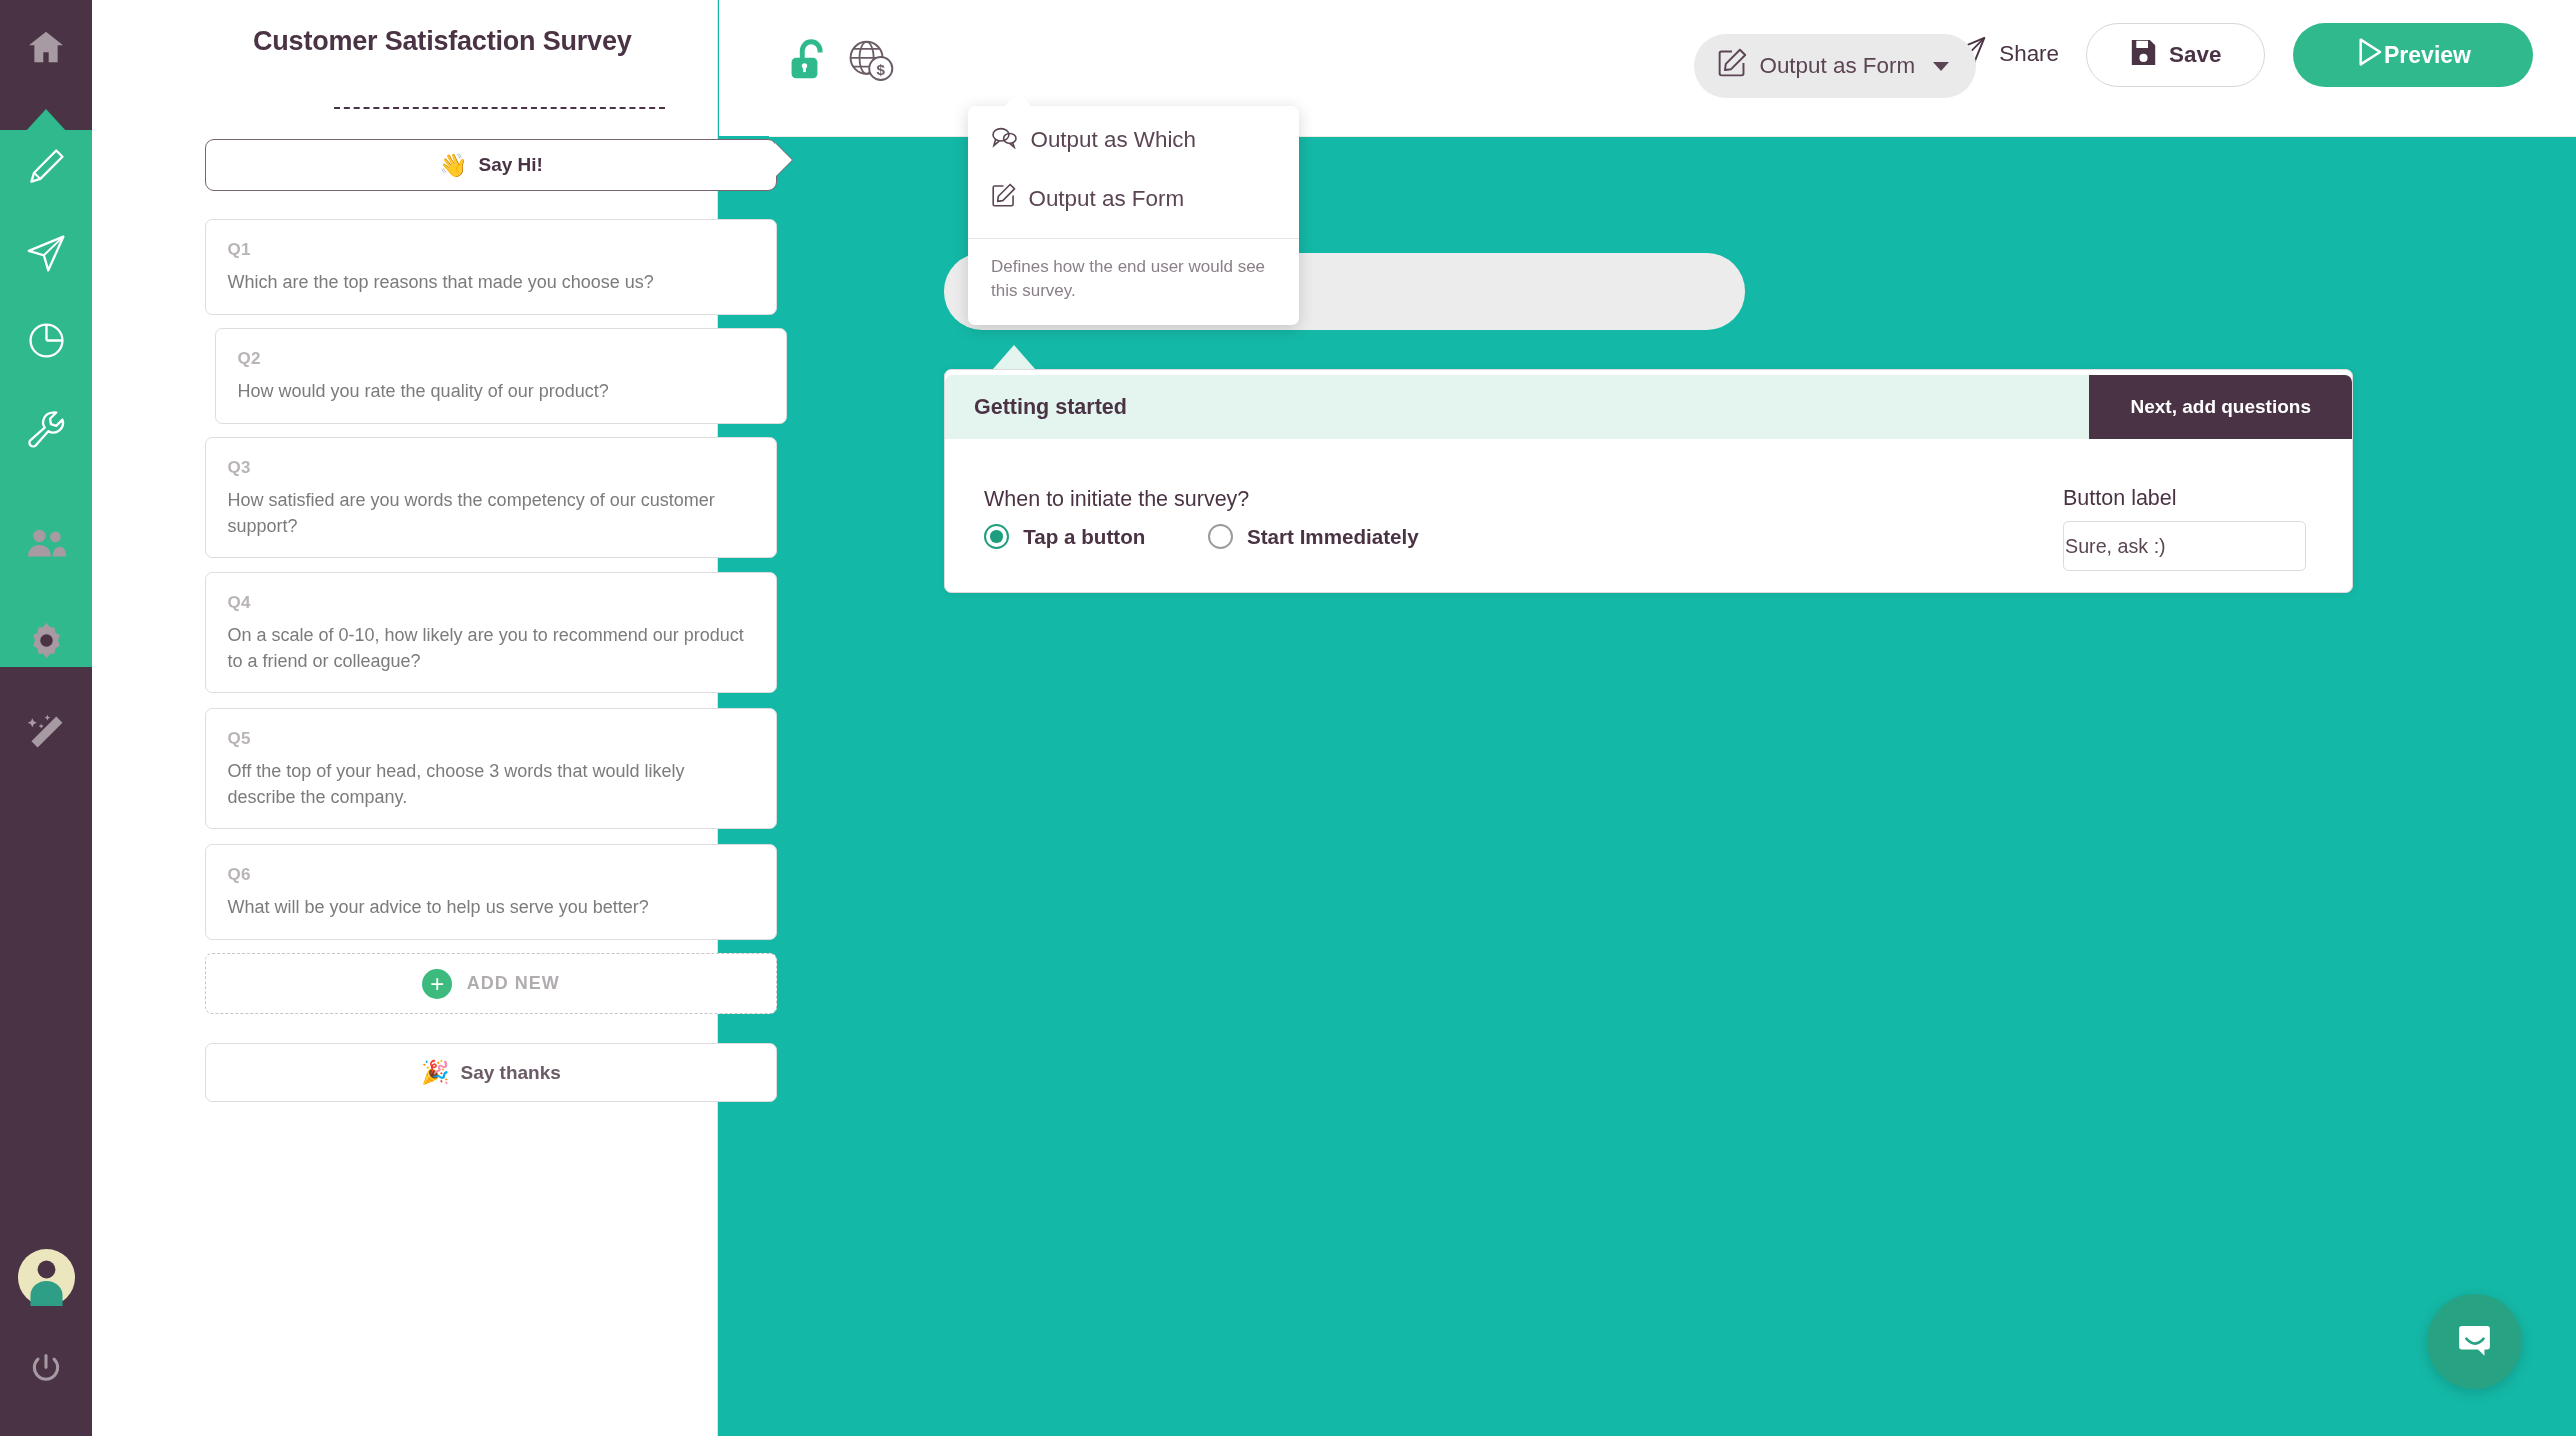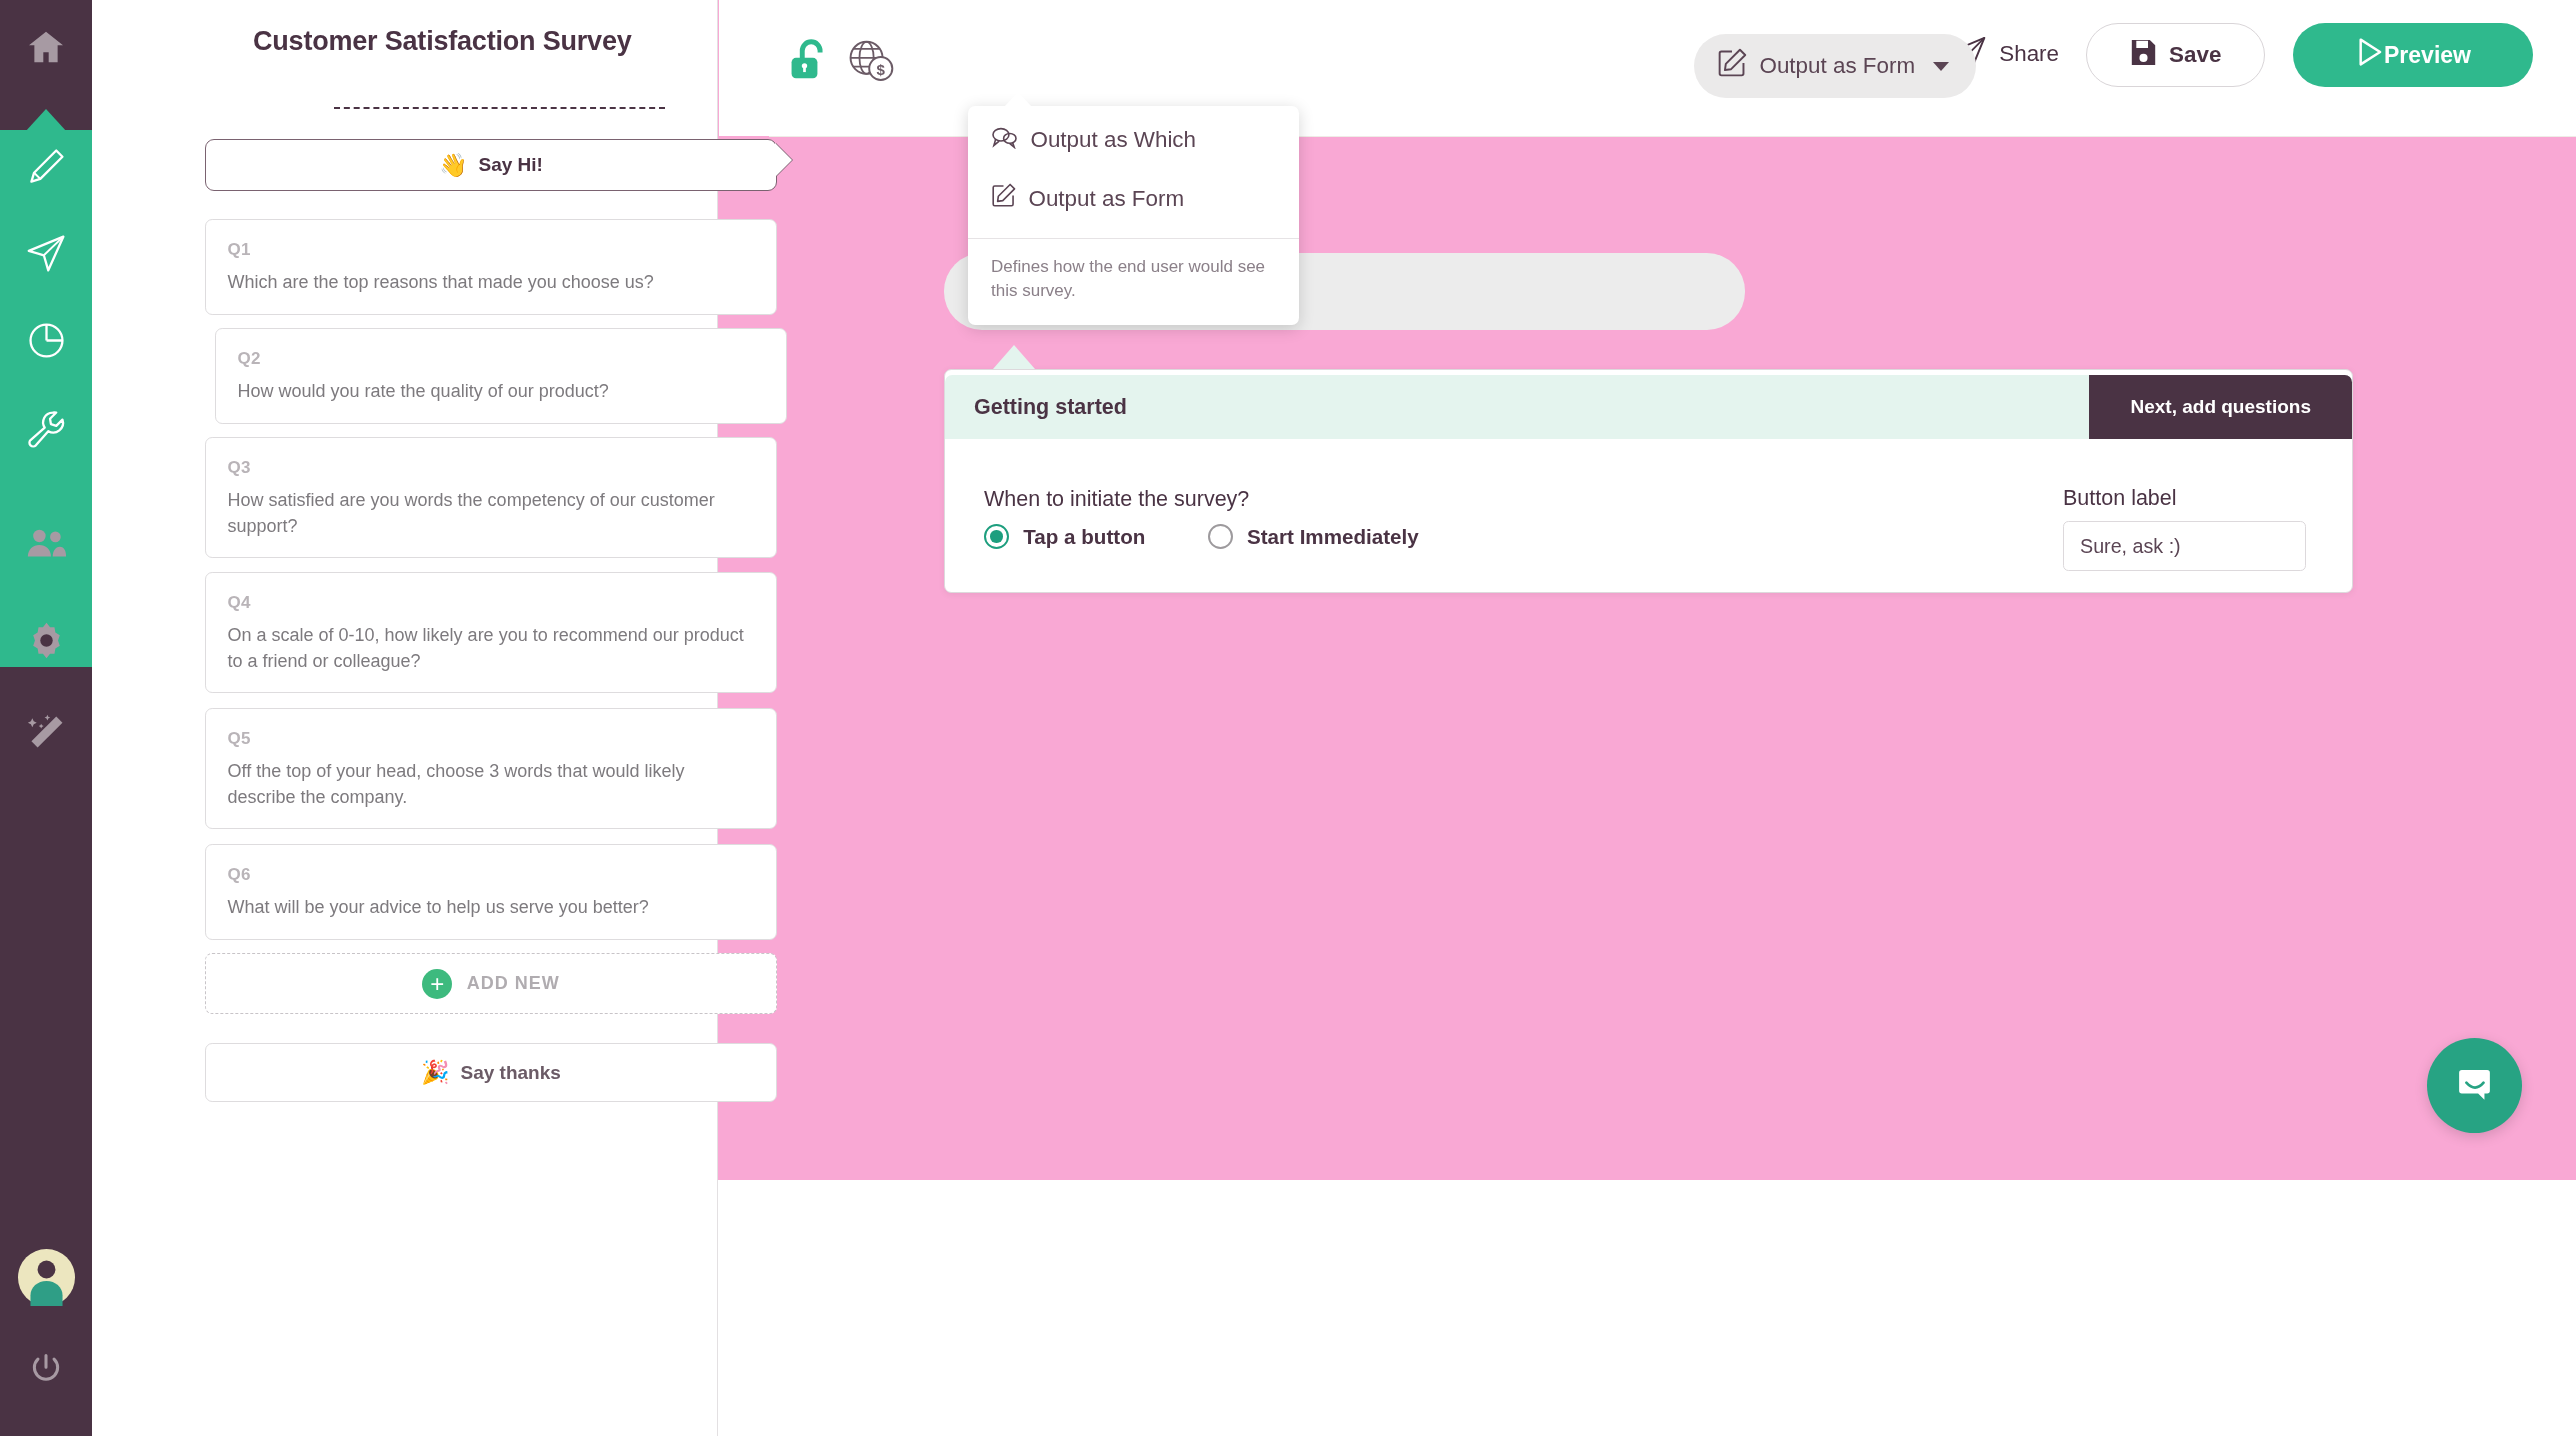--- a/index.html
+++ b/index.html
@@ -3,21 +3,21 @@
 <meta charset="utf-8">
 <title>Survey Builder</title>
 <style>
   * { box-sizing: border-box; margin: 0; padding: 0; }
   html, body {
     width: 2576px; height: 1436px;
     background: #ffffff;
     font-family: "Liberation Sans", sans-serif;
     overflow: hidden;
   }
-  #app { position: relative; width: 2576px; height: 1180px; background:#f9a8d4; }
+  #app { position: relative; width: 2576px; height: 1436px; background:#14b8a6; }
 
   
   #rail {
     position: absolute; left: 0; top: 0; width: 92px; height: 1436px;
     background: #4a3344;
   }
   #rail-green {
     position: absolute; left: 0; top: 130px; width: 92px; height: 537px;
     background: #2fb98d;
   }
@@ -219,21 +219,21 @@
   #radio-gap { width: 23px; }
 
   #btnlabel-label {
     position: absolute; left: 2063px; top: 486px;
     font-size: 21.5px; color: #4a3344;
   }
   #btnlabel-input {
     position: absolute; left: 2063px; top: 521px;
     width: 243px; height: 50px;
     border: 0.9px solid #ddd9dc; border-radius: 5.4px; background: #fff;
-    display: flex; align-items: center; padding-left: 16px;
+    display: flex; align-items: center; padding-left: 1px;
     font-size: 19.7px; color: #5b4554; cursor: text;
   }
 
   
   #intercom {
     position: absolute; right: 54px; bottom: 47px;
     width: 95px; height: 95px; border-radius: 50%;
     background: #27a383;
     display: flex; align-items: center; justify-content: center;
     box-shadow: 0 3.6px 12.5px rgba(0,0,0,.15); cursor: pointer;

